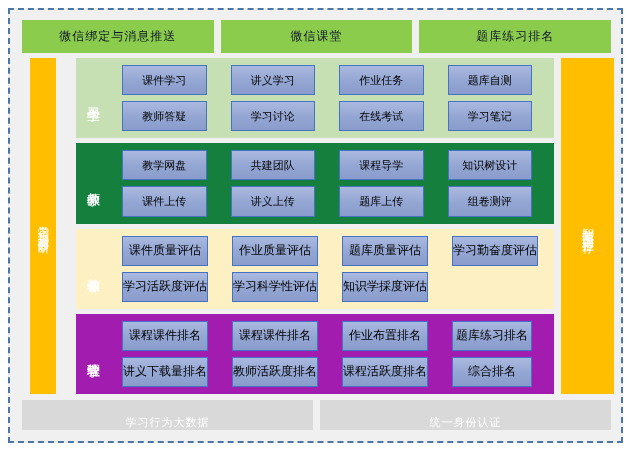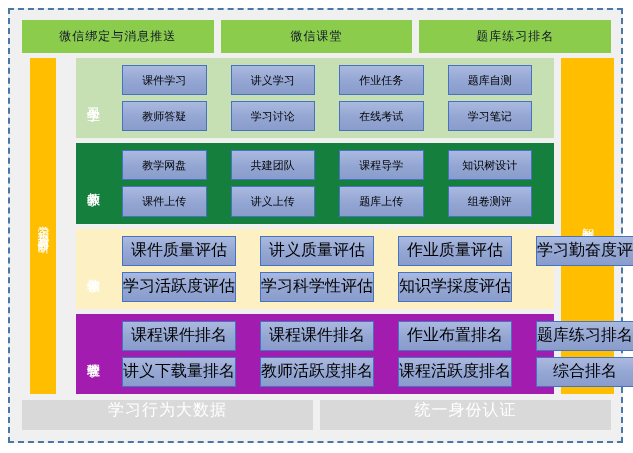--- a/index.html
+++ b/index.html
@@ -54,23 +54,23 @@
     top: 400px;
     width: 589px;
     height: 30px;
     display: flex;
     gap: 7px;
   }
   .gray-bar {
     flex: 1 1 0;
     background: #d9d9d9;
     color: #ffffff;
-    font-size: 16px;
-    display: flex;
-    align-items: flex-start;
+    font-size: 11px;
+    display: flex;
+    align-items: flex-end;
     justify-content: center;
     letter-spacing: 1px;
   }
   
   .side-col {
     position: absolute;
     top: 58px;
     width: 26px;
     height: 336px;
     background: #ffbf00;
@@ -132,21 +132,21 @@
     background: linear-gradient(180deg, #aab9df 0%, #93a5d2 55%, #8a9ccb 100%);
     border: 1px solid #4573c4;
     color: #000000;
     font-size: 11px;
     display: flex;
     align-items: center;
     justify-content: center;
     box-sizing: border-box;
     white-space: nowrap;
   }
-  .btn.small { font-size: 16px; }
+  .btn.small { font-size: 12px; }
 
   .sec-students { background: #c6e0b4; }
   .sec-teachers { background: #15803d; }
   .sec-eval     { background: #fdf1c4; }
   .sec-manage   { background: #a21caf; }
 </style>
 </head>
 <body>
 
 <div id="page">
@@ -199,22 +199,22 @@
         <div class="btn">讲义上传</div>
         <div class="btn">题库上传</div>
         <div class="btn">组卷测评</div>
       </div>
     </div>
 
     <div class="section sec-eval">
       <div class="sec-label">教学评估</div>
       <div class="grid">
         <div class="btn small">课件质量评估</div>
-        <div class="btn small">讲义质量评估</div>
         <div class="btn small">作业质量评估</div>
+        <div class="btn small">题库质量评估</div>
         <div class="btn small">学习勤奋度评估</div>
         <div class="btn small">学习活跃度评估</div>
         <div class="btn small">学习科学性评估</div>
         <div class="btn small">知识学採度评估</div>
       </div>
     </div>
 
     <div class="section sec-manage">
       <div class="sec-label">教学管理</div>
       <div class="grid">

